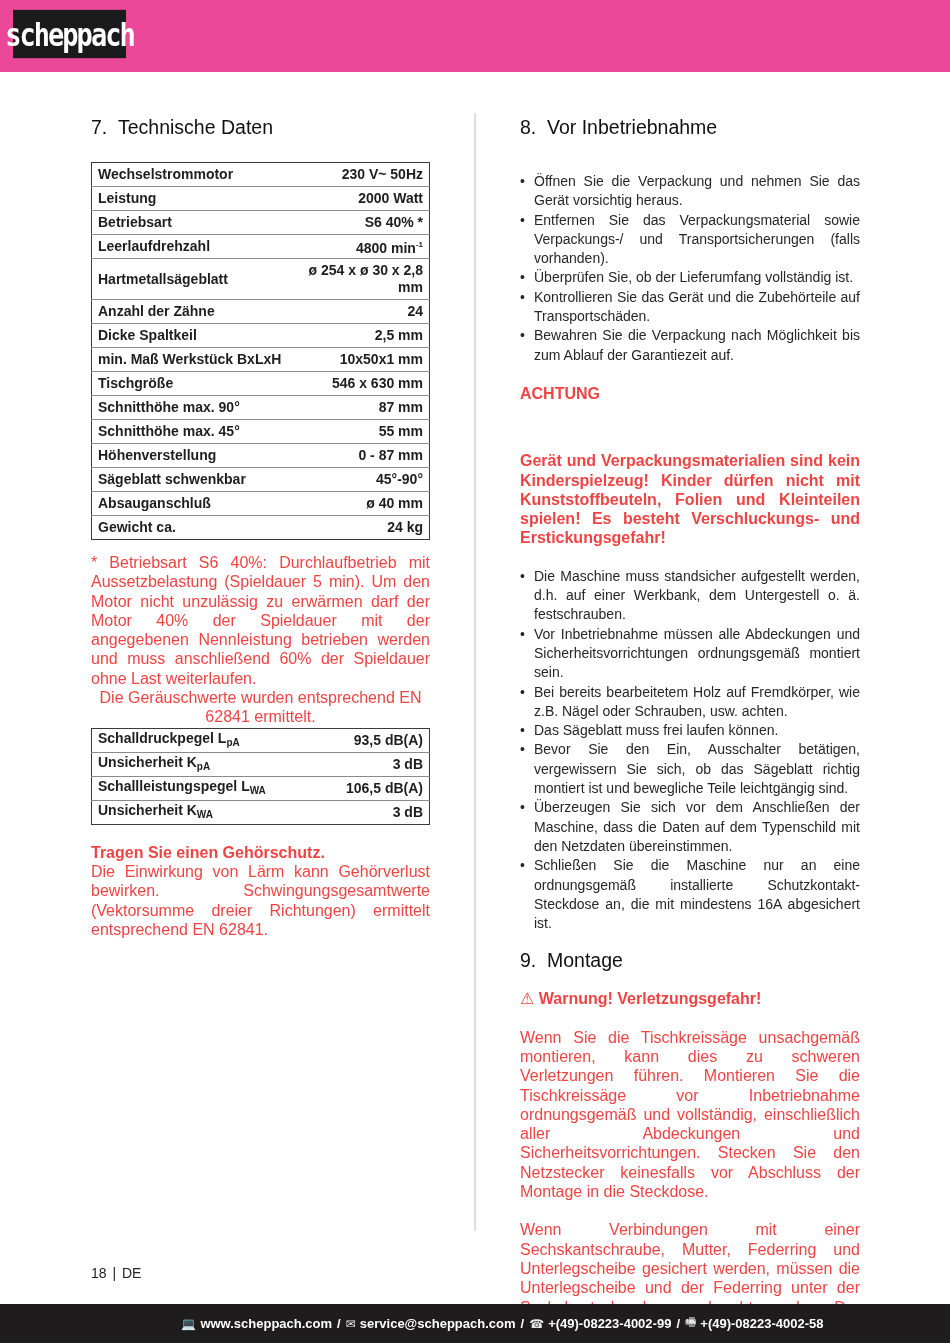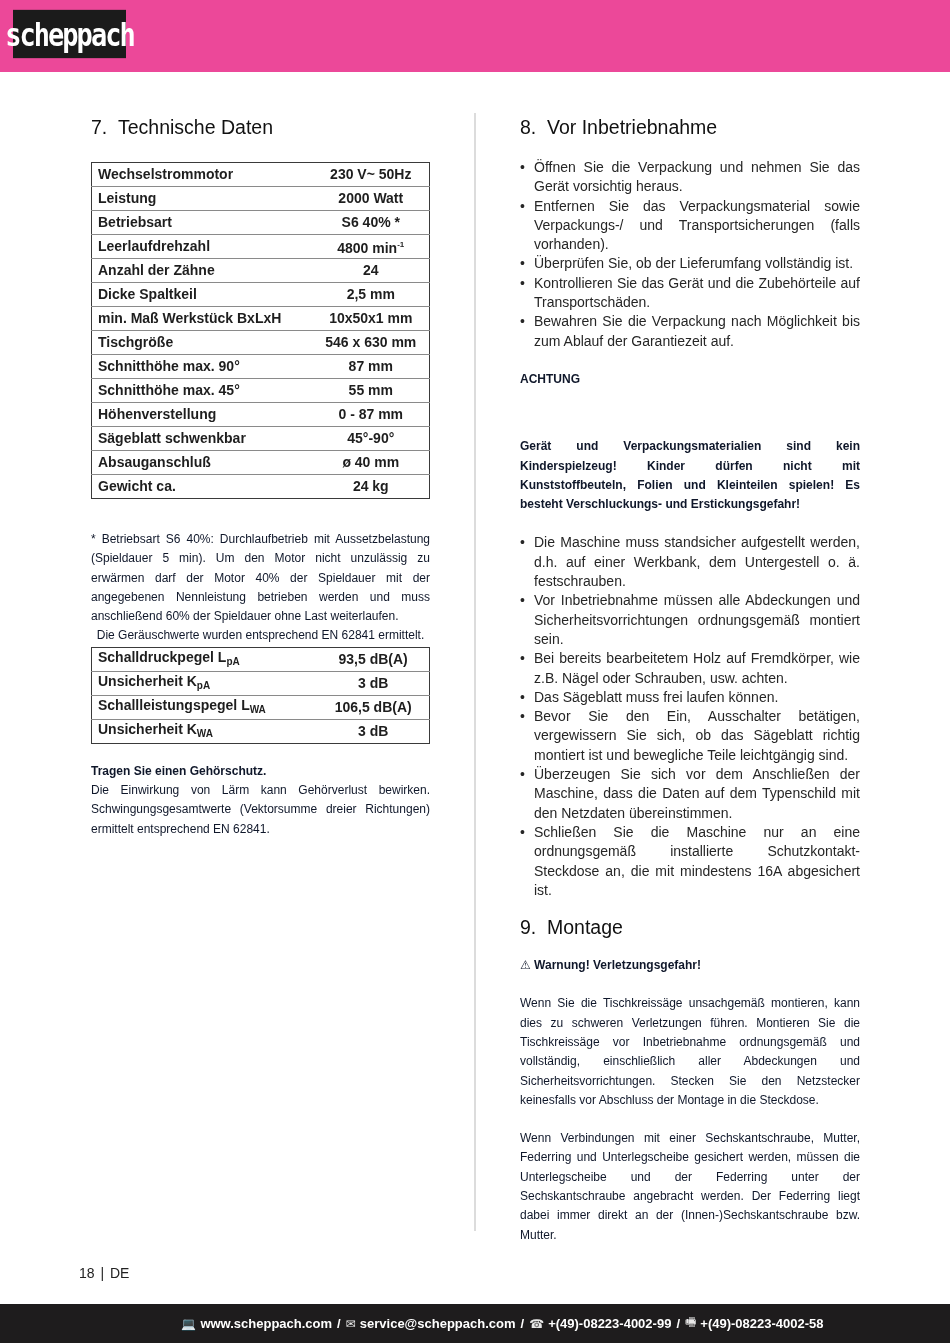--- a/index.html
+++ b/index.html
@@ -16,34 +16,34 @@
   .col { position: absolute; top: 114px; }
   .col-left { left: 91px; width: 339px; }
   .col-right { left: 520px; width: 340px; }
 
   h2 { font-size: 19.5px; font-weight: normal; color: #111; line-height: 26px; display: flex; }
   h2 .num { width: 27px; }
 
   table.spec { width: 339px; border-collapse: collapse; border: 1.5px solid #3a3a3a; font-size: 14px; font-weight: bold; color: #1e1e1e; }
   table.spec td { padding: 0 6px; border-top: 1.5px solid #8a8a8a; height: 24px; line-height: 17px; }
   table.spec tr:first-child td { border-top: none; }
-  table.spec td.v { text-align: center; white-space: nowrap; }
+  table.spec td.v { text-align: right; white-space: nowrap; }
   table.spec tr.tall td { height: 41px; }
   table.spec td.v.wrap { white-space: normal; }
   sub { font-size: 10px; vertical-align: -3px; }
   sup { font-size: 8px; vertical-align: 6px; }
 
-  p.body { font-size: 12px; line-height: 19.3px; text-align: justify; color: #0f172a; }
+  p.body { font-size: 16px; line-height: 19.3px; text-align: justify; color: #ef4444; }
   p.bold { font-weight: bold; margin-top: 48px; }
 
   ul.bullets { list-style: none; font-size: 14px; line-height: 19.3px; color: #262626; }
   ul.bullets li { position: relative; padding-left: 14px; text-align: justify; }
   ul.bullets li::before { content: "•"; position: absolute; left: 0; top: 0; }
 
-  .pagenum { position: absolute; left: 79px; top: 1265px; font-size: 14px; color: #222; }
+  .pagenum { position: absolute; left: 91px; top: 1265px; font-size: 14px; color: #222; }
   .footer { position: absolute; left: 0; top: 1304px; width: 950px; height: 39px; background: #1e1c1d; color: #fff;
             font-size: 13px; font-weight: bold; display: flex; align-items: center; justify-content: center; padding-left: 55px; }
   .footer .ico { font-weight: normal; font-size: 12px; margin-right: 4px; color: #e8e8e8; }
   .footer .sep { margin: 0 5px; }
 </style>
 </head>
 <body>
 
 <div class="header">
   <div class="logo">scheppach</div>
@@ -68,20 +68,24 @@
           <td class="v">2000 Watt</td>
         </tr>
     <tr>
           <td>Betriebsart</td>
           <td class="v">S6 40% *</td>
         </tr>
     <tr>
           <td>Leerlaufdrehzahl</td>
           <td class="v"><span>4800 min</span><sup>-1</sup></td>
         </tr>
+    <tr class="tall">
+          <td>Hartmetallsägeblatt</td>
+          <td class="v wrap" style="width:135px;">ø 254 x ø 30 x 2,8 mm</td>
+        </tr>
     <tr>
           <td>Anzahl der Zähne</td>
           <td class="v">24</td>
         </tr>
     <tr>
           <td>Dicke Spaltkeil</td>
           <td class="v">2,5 mm</td>
         </tr>
     <tr>
           <td>min. Maß Werkstück BxLxH</td>
@@ -111,21 +115,21 @@
           <td>Absauganschluß</td>
           <td class="v">ø 40 mm</td>
         </tr>
     <tr>
           <td>Gewicht ca.</td>
           <td class="v">24 kg</td>
         </tr>
   </tbody>
     </table>
 
-  <p class="body" style="margin-top:31px;">* Betriebsart S6 40%: Durchlaufbetrieb mit Aussetzbelastung (Spieldauer 5 min). Um den Motor nicht unzulässig zu erwärmen darf der Motor 40% der Spieldauer mit der angegebenen Nennleistung betrieben werden und muss anschließend 60% der Spieldauer ohne Last weiterlaufen.</p>
+  <p class="body" style="margin-top:13px;">* Betriebsart S6 40%: Durchlaufbetrieb mit Aussetzbelastung (Spieldauer 5 min). Um den Motor nicht unzulässig zu erwärmen darf der Motor 40% der Spieldauer mit der angegebenen Nennleistung betrieben werden und muss anschließend 60% der Spieldauer ohne Last weiterlaufen.</p>
 
   <p class="body" style="text-align:center;">Die Geräuschwerte wurden entsprechend EN 62841 ermittelt.</p>
 
   <table class="spec" style="margin-top:1px;">
     <tbody>
         <tr>
           <td><span>Schalldruckpegel L</span><sub>pA</sub></td>
           <td class="v">93,5 dB(A)</td>
         </tr>
     <tr>
@@ -146,21 +150,21 @@
   <p class="body bold" style="margin-top:18px;">Tragen Sie einen Gehörschutz.</p>
   <p class="body">Die Einwirkung von Lärm kann Gehörverlust bewirken. Schwingungsgesamtwerte (Vektorsumme dreier Richtungen) ermittelt entsprechend EN 62841.</p>
 </div>
 
 <div class="col col-right">
   <h2>
     <span class="num">8.</span>
     <span>Vor Inbetriebnahme</span>
   </h2>
 
-  <ul class="bullets" style="margin-top:18px;">
+  <ul class="bullets" style="margin-top:32px;">
     <li>Öffnen Sie die Verpackung und nehmen Sie das Gerät vorsichtig heraus.</li>
     <li>Entfernen Sie das Verpackungsmaterial sowie Verpackungs-/ und Transportsicherungen (falls vorhanden).</li>
     <li>Überprüfen Sie, ob der Lieferumfang vollständig ist.</li>
     <li>Kontrollieren Sie das Gerät und die Zubehörteile auf Transportschäden.</li>
     <li>Bewahren Sie die Verpackung nach Möglichkeit bis zum Ablauf der Garantiezeit auf.</li>
   </ul>
 
   <p class="body bold" style="margin-top:19px;">ACHTUNG</p>
   <p class="body bold">Gerät und Verpackungsmaterialien sind kein Kinderspielzeug! Kinder dürfen nicht mit Kunststoffbeuteln, Folien und Kleinteilen spielen! Es besteht Verschluckungs- und Erstickungsgefahr!</p>
 

